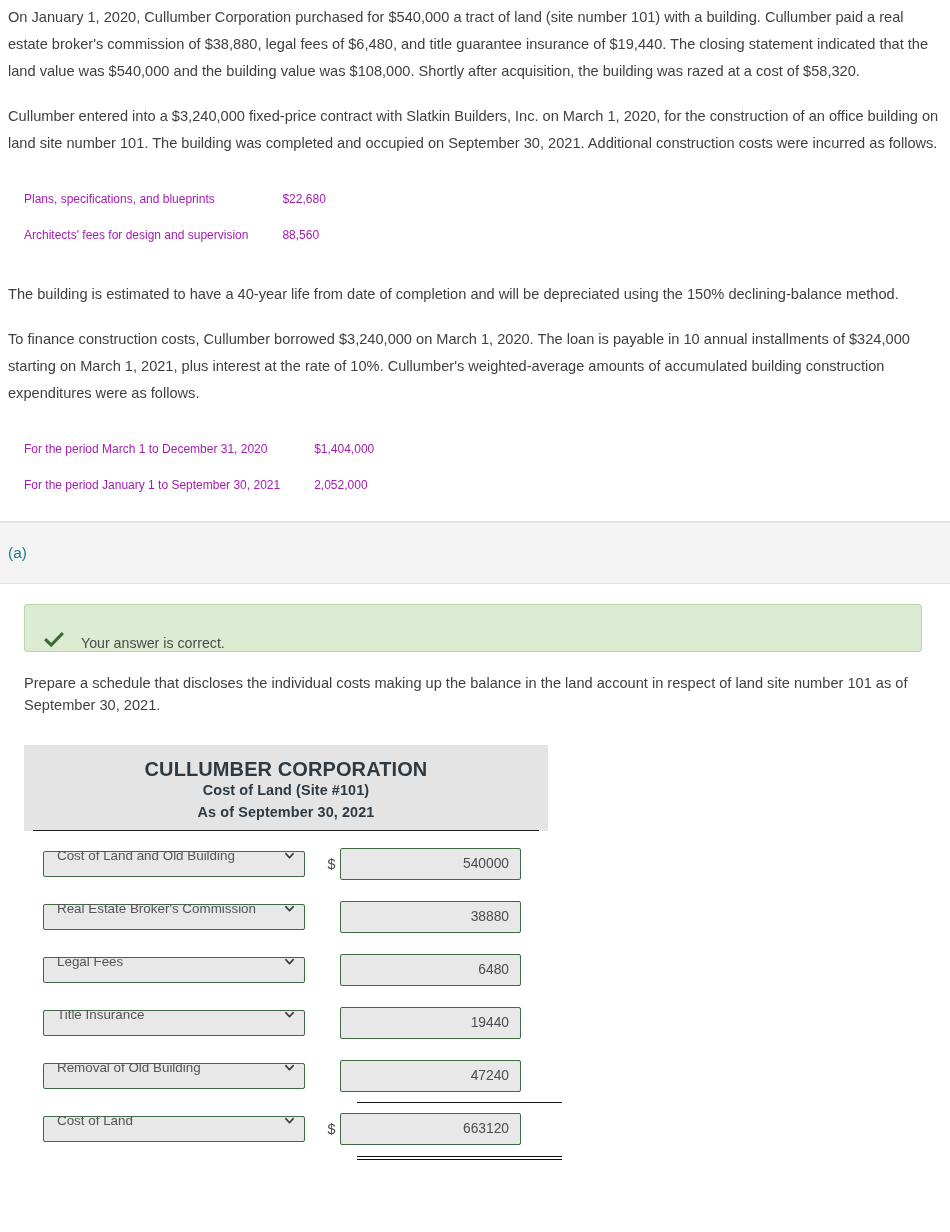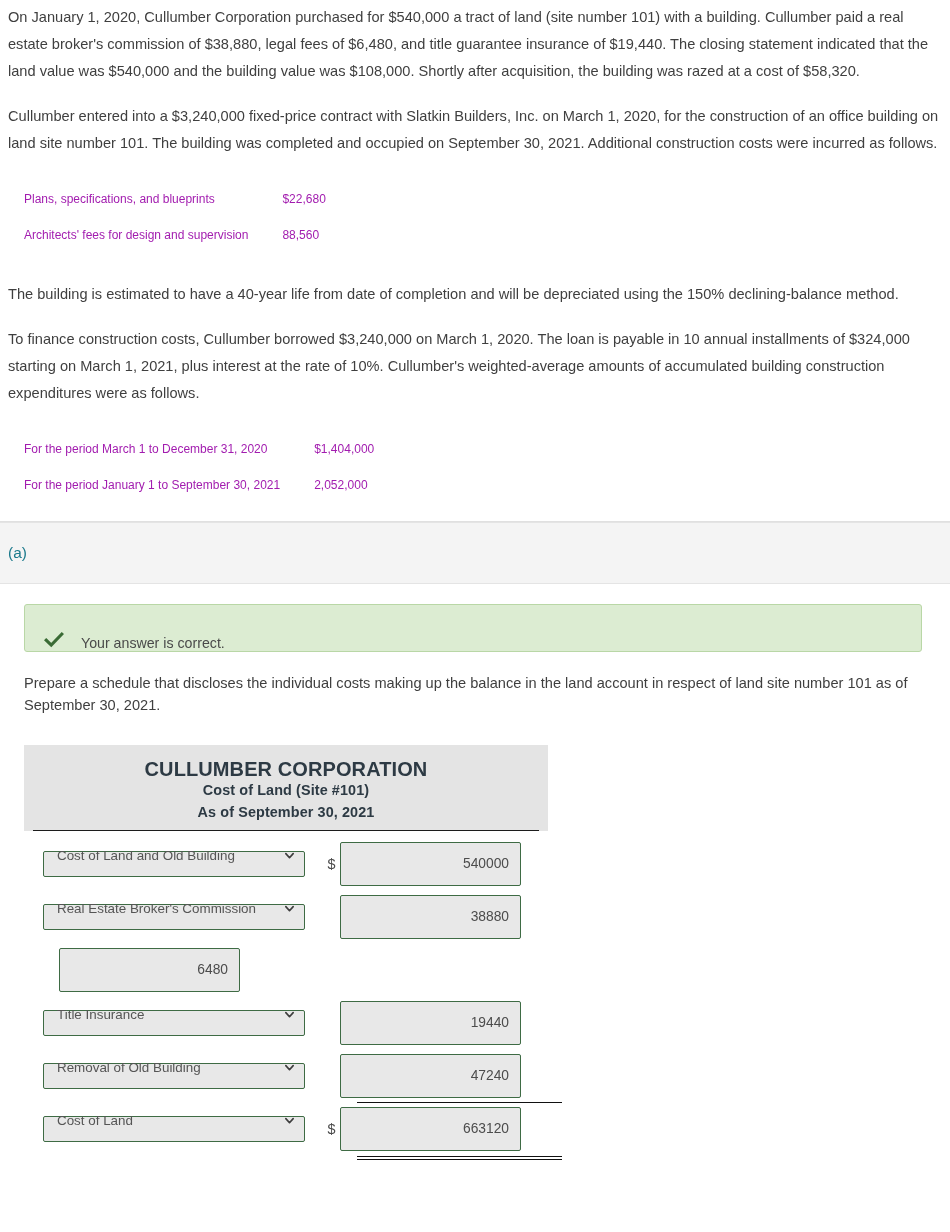--- a/index.html
+++ b/index.html
@@ -173,21 +173,21 @@
     margin-left: 18px;
     font-size: 14.4px;
     color: #4a4a4a;
     text-align: center;
     flex: 0 0 auto;
   }
   .dollar.blank { color: transparent; }
 
   .amt-box {
     width: 181px;
-    height: 44px;
+    height: 32px;
     background: #e8e8e8;
     border: 1px solid #3e6b44;
     border-radius: 2px;
     box-sizing: border-box;
     display: flex;
     align-items: center;
     justify-content: flex-end;
     padding-right: 11px;
     font-size: 13.8px;
     color: #4c4c4c;
@@ -295,20 +295,26 @@
         <span class="acct-label">Real Estate Broker's Commission</span>
         <svg class="chev" viewBox="0 0 12 12">
           <path d="M2 4 L6 8.4 L10 4" fill="none" stroke="#3d3d3d" stroke-width="1.8" stroke-linecap="round" stroke-linejoin="round"></path>
         </svg>
       </div>
       <div class="dollar blank">$</div>
       <div class="amt-box">38880</div>
     </div>
 
     <div class="sched-row">
+      <div class="acct-select">
+        <span class="acct-label">Legal Fees</span>
+        <svg class="chev" viewBox="0 0 12 12">
+          <path d="M2 4 L6 8.4 L10 4" fill="none" stroke="#3d3d3d" stroke-width="1.8" stroke-linecap="round" stroke-linejoin="round"></path>
+        </svg>
+      </div>
       <div class="dollar blank">$</div>
       <div class="amt-box">6480</div>
     </div>
 
     <div class="sched-row">
       <div class="acct-select">
         <span class="acct-label">Title Insurance</span>
         <svg class="chev" viewBox="0 0 12 12">
           <path d="M2 4 L6 8.4 L10 4" fill="none" stroke="#3d3d3d" stroke-width="1.8" stroke-linecap="round" stroke-linejoin="round"></path>
         </svg>

